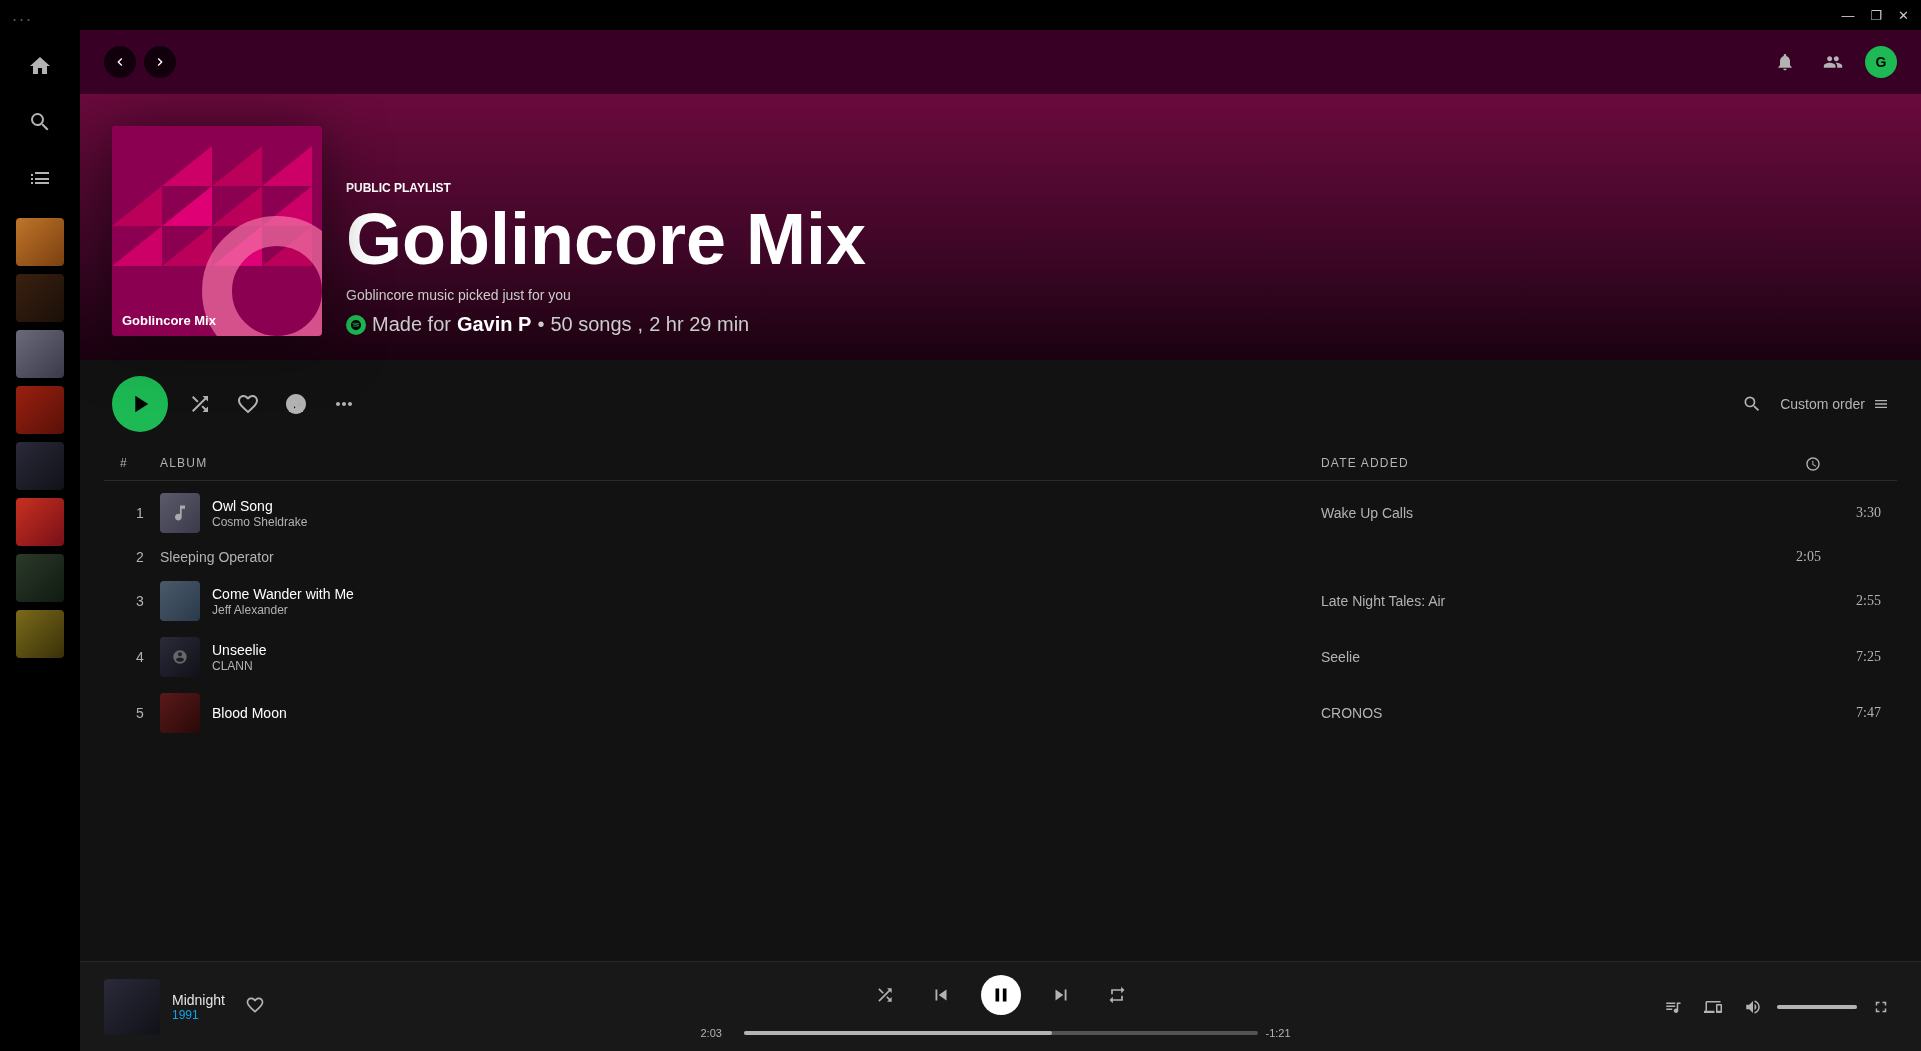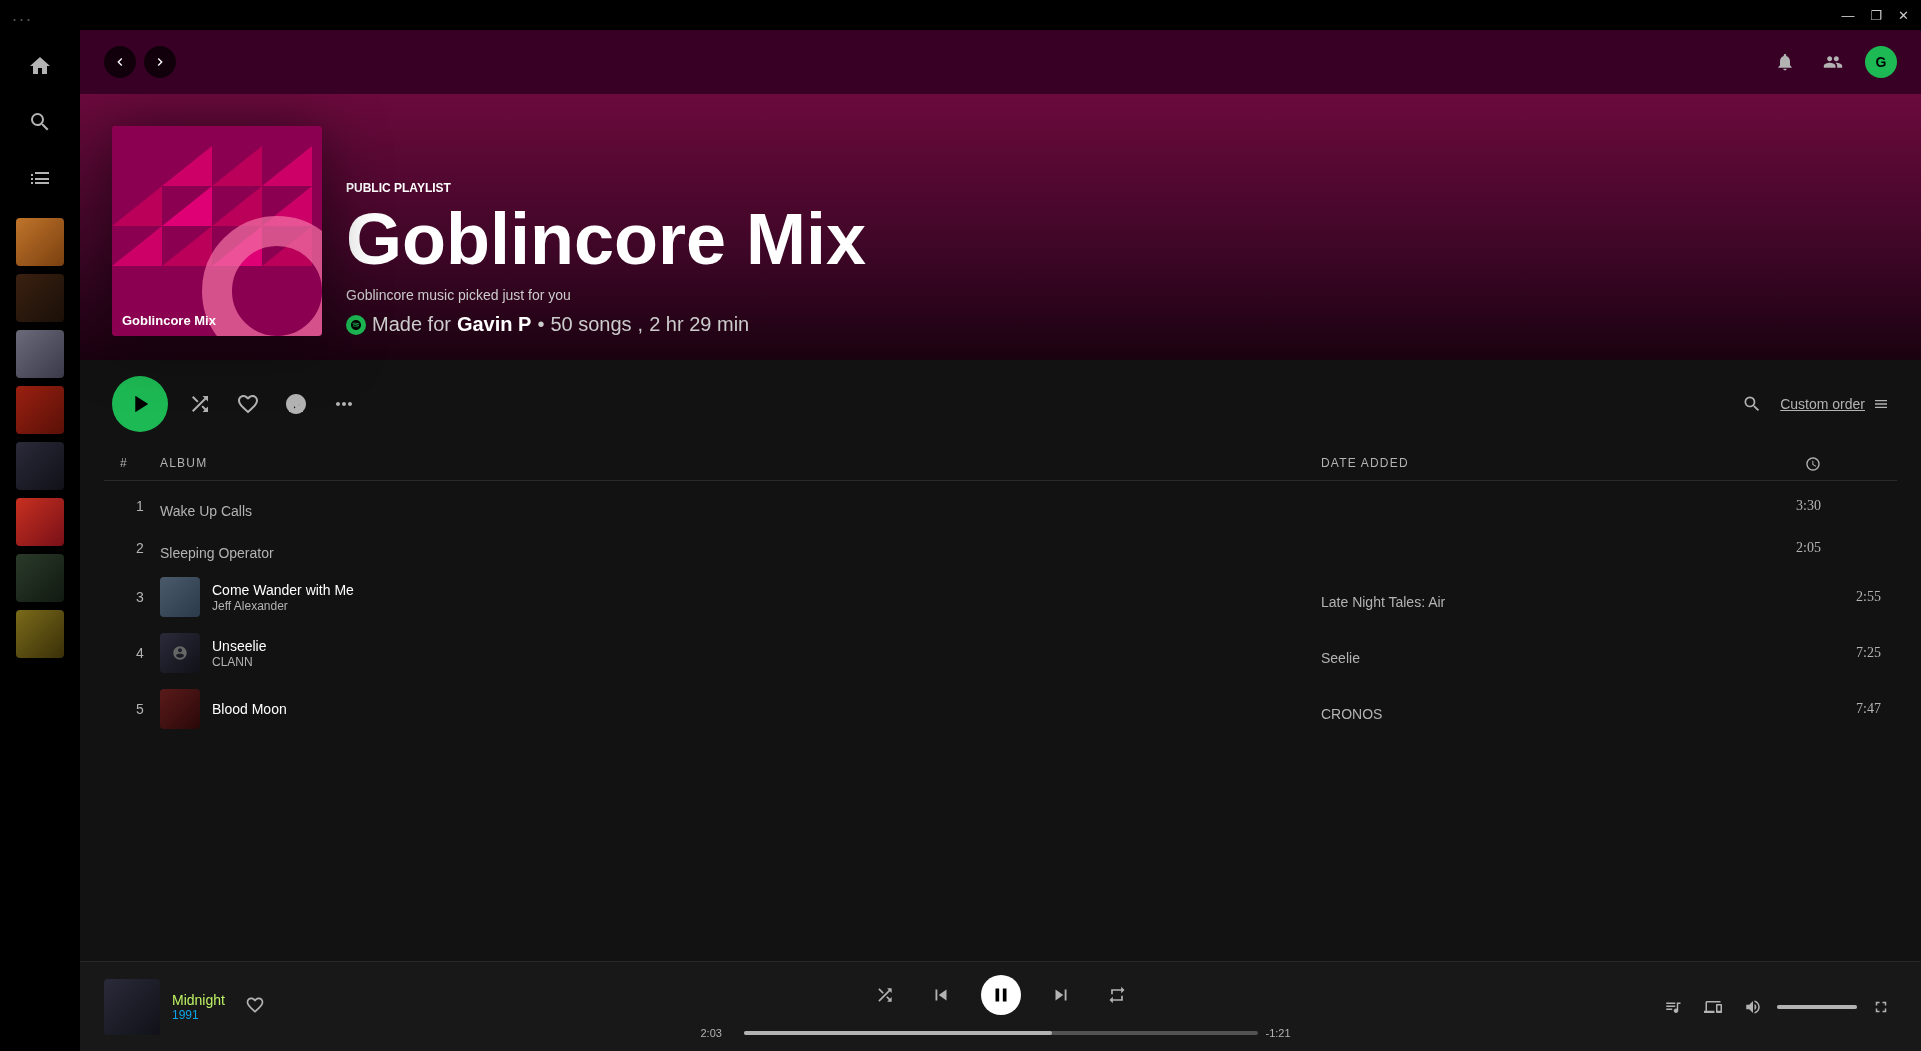--- a/index.html
+++ b/index.html
@@ -274,21 +274,20 @@
       align-items: center;
       gap: 12px;
     }
     .custom-order-btn {
       display: flex;
       align-items: center;
       gap: 8px;
       color: #b3b3b3;
       cursor: pointer;
       font-size: 14px;
-      text-decoration: underline;
     }
 
     
     .track-list {
       padding: 0 24px;
     }
     .track-list-header {
       display: grid;
       grid-template-columns: 40px 1fr 300px 200px 60px;
       padding: 8px 16px;
@@ -331,21 +330,20 @@
       font-weight: 400;
       line-height: 1.3;
     }
     .track-artist {
       font-size: 12px;
       color: #b3b3b3;
     }
     .track-album {
       font-size: 14px;
       color: #b3b3b3;
-      margin-top: 10px;
     }
     .track-duration {
       font-size: 14px;
       color: #b3b3b3;
       text-align: right;
       font-family: Liberation Serif, serif;
     }
 
     
     .player-bar {
@@ -367,21 +365,21 @@
     .player-album-art {
       width: 56px;
       height: 56px;
       border-radius: 4px;
       background: #333;
       flex-shrink: 0;
       overflow: hidden;
     }
     .player-track-name {
       font-size: 14px;
-      color: #bef264;
+      color: #e5e5e5;
     }
     .player-artist-name {
       font-size: 12px;
       color: #0ea5e9;
     }
     .player-heart {
       color: #b3b3b3;
       cursor: pointer;
       margin-left: 8px;
     }
@@ -661,20 +659,31 @@
           <span>Date added</span>
           <span style="text-align:right">
             <svg width="16" height="16" viewBox="0 0 24 24" fill="currentColor" style="vertical-align:middle">
               <path d="M11.99 2C6.47 2 2 6.48 2 12s4.47 10 9.99 10C17.52 22 22 17.52 22 12S17.52 2 11.99 2zM12 20c-4.42 0-8-3.58-8-8s3.58-8 8-8 8 3.58 8 8-3.58 8-8 8zm.5-13H11v6l5.25 3.15.75-1.23-4.5-2.67V7z"></path>
             </svg>
           </span>
         </div>
 
         <div class="track-row">
           <span class="track-num">1</span>
+          <div class="track-info">
+            <div class="track-thumb" style="background: linear-gradient(135deg, #5a5a6a, #3a3a4a); display:flex; align-items:center; justify-content:center;">
+              <svg width="20" height="20" viewBox="0 0 24 24" fill="#aaa">
+                  <path d="M12 3v10.55c-.59-.34-1.27-.55-2-.55-2.21 0-4 1.79-4 4s1.79 4 4 4 4-1.79 4-4V7h4V3h-6z"></path>
+                </svg>
+            </div>
+            <div>
+              <div class="track-name">Owl Song</div>
+              <div class="track-artist">Cosmo Sheldrake</div>
+            </div>
+          </div>
           <span class="track-album">Wake Up Calls</span>
           <span class="track-album"></span>
           <span class="track-duration">3:30</span>
         </div>
 
         <div class="track-row">
           <span class="track-num">2</span>
           <span class="track-album">Sleeping Operator</span>
           <span class="track-album"></span>
           <span class="track-duration">2:05</span>

